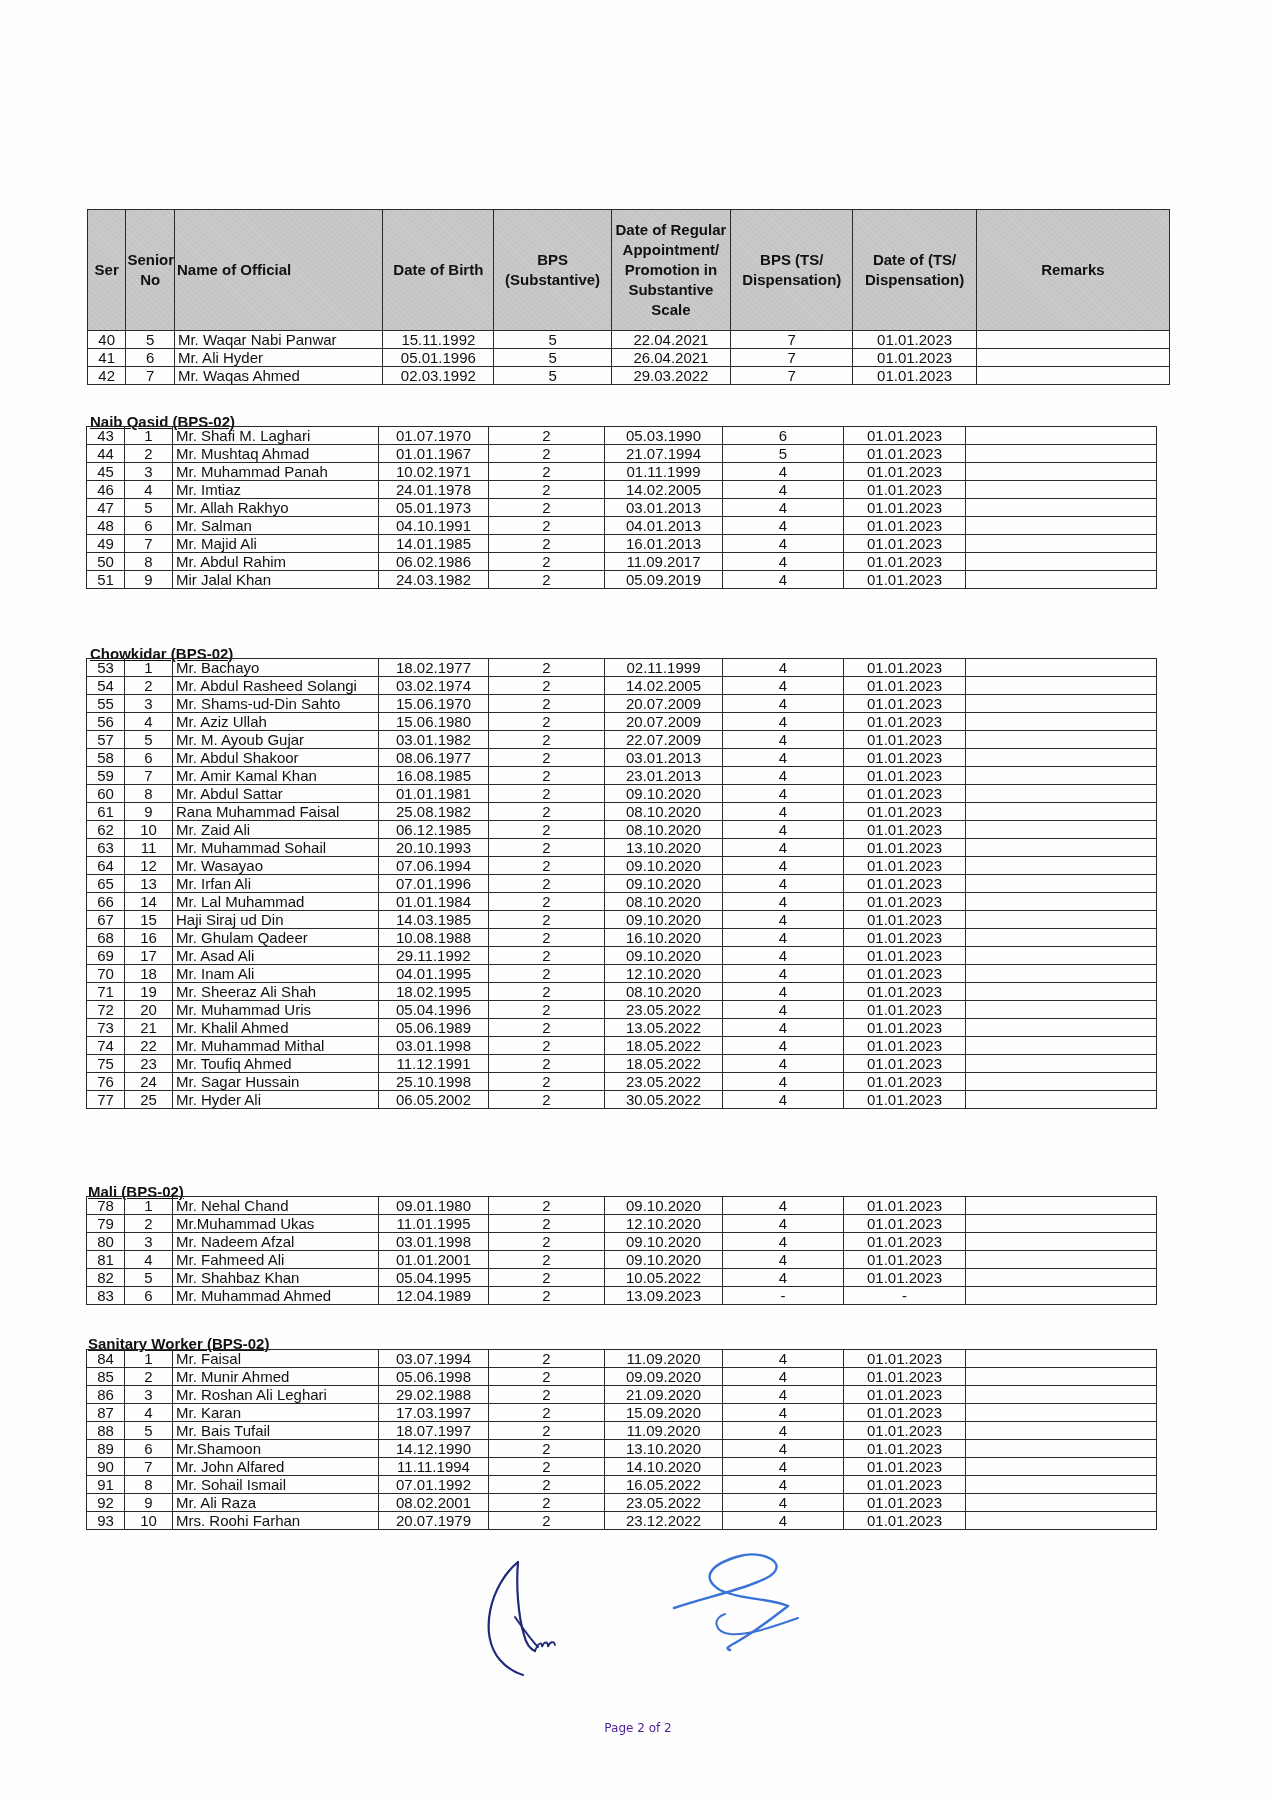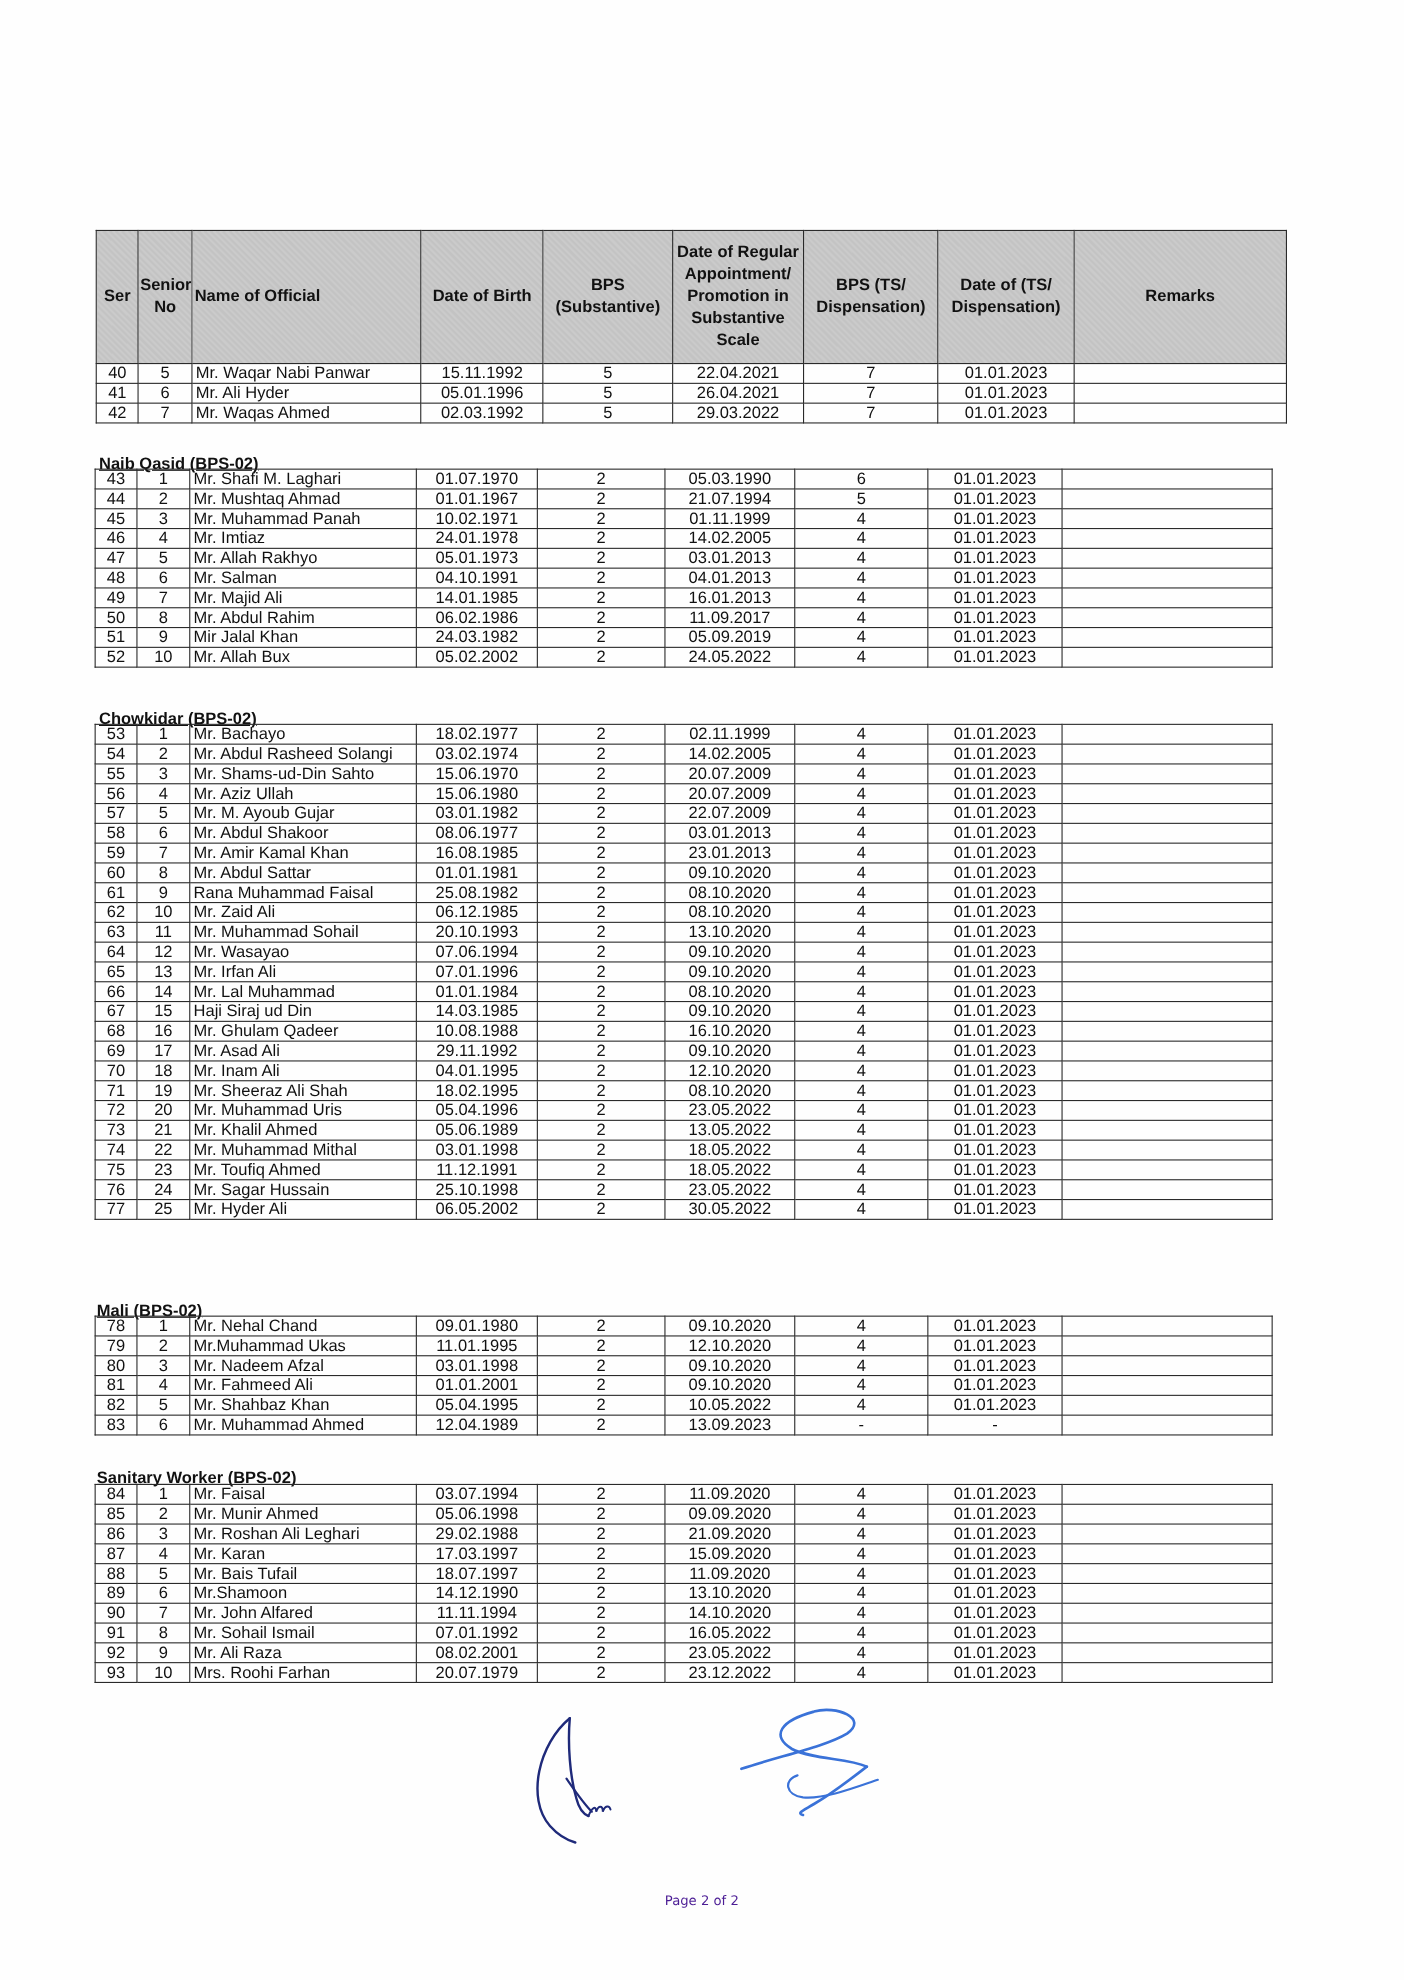--- a/index.html
+++ b/index.html
@@ -199,31 +199,20 @@
           <td class="c">51</td>
           <td class="c">9</td>
           <td class="l">Mir Jalal Khan</td>
           <td class="c">24.03.1982</td>
           <td class="c">2</td>
           <td class="c">05.09.2019</td>
           <td class="c">4</td>
           <td class="c">01.01.2023</td>
           <td class="l"></td>
         </tr>
-        <tr>
-          <td class="c">52</td>
-          <td class="c">10</td>
-          <td class="l">Mr. Allah Bux</td>
-          <td class="c">05.02.2002</td>
-          <td class="c">2</td>
-          <td class="c">24.05.2022</td>
-          <td class="c">4</td>
-          <td class="c">01.01.2023</td>
-          <td class="l"></td>
-        </tr>
       </tbody>
   </table>
 
   <div class="section-title" style="left:90px; top:645px;text-align:right;">Chowkidar (BPS-02)</div>
   <table class="grid" style="left:86px; top:658px; width:1019px;">
     <colgroup>
         <col class="c-ser">
         <col class="c-sen">
         <col class="c-name">
         <col class="c-dob">

